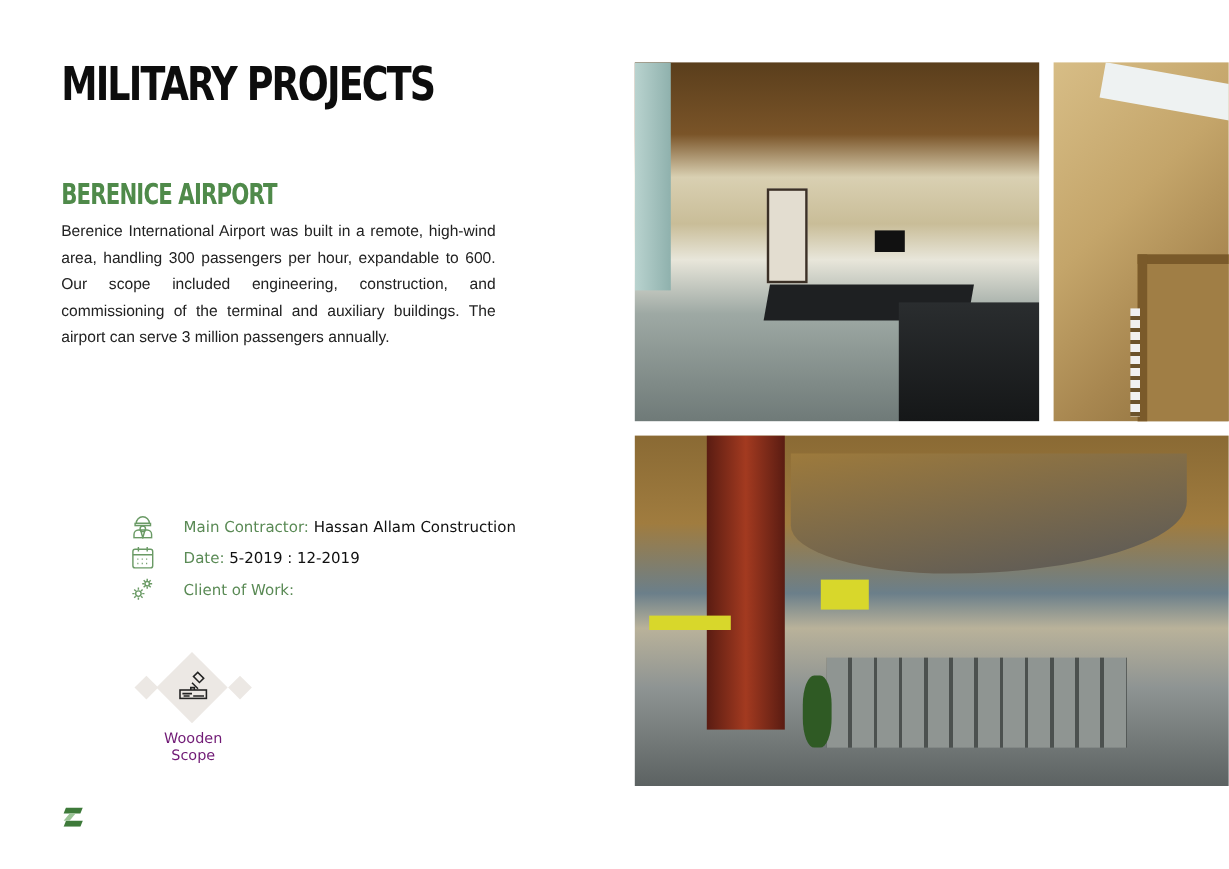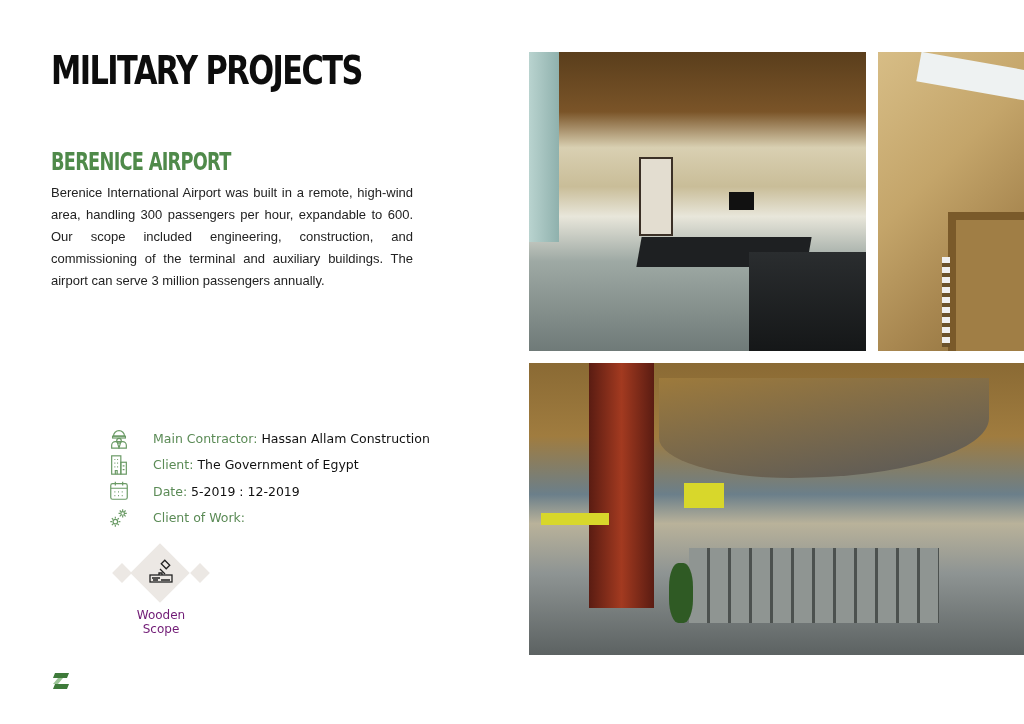--- a/index.html
+++ b/index.html
@@ -29,30 +29,20 @@
   <div class="info-row">
     <svg viewBox="0 0 24 24" fill="none" stroke="#6a9a65" stroke-width="1.3">
         <path d="M6 10a6 6 0 0 1 12 0z"></path>
         <rect x="5" y="10" width="14" height="2"></rect>
         <circle cx="12" cy="15" r="2.5"></circle>
         <path d="M4 23v-3a4 4 0 0 1 4-4h8a4 4 0 0 1 4 4v3z"></path>
         <path d="M10 16l2 7 2-7"></path>
       </svg>
     <span class="lbl">Main Contractor:</span>
     <span class="val">Hassan Allam Construction</span>
-  </div>
-  <div class="info-row">
-    <svg viewBox="0 0 24 24" fill="none" stroke="#6a9a65" stroke-width="1.3">
-        <rect x="4" y="2" width="10" height="20"></rect>
-        <rect x="14" y="9" width="6" height="13"></rect>
-        <path d="M7 6h1M10 6h1M7 10h1M10 10h1M7 14h1M10 14h1M16 13h2M16 17h2"></path>
-        <path d="M8 22v-4h2v4"></path>
-      </svg>
-    <span class="lbl">Client:</span>
-    <span class="val">The Government of Egypt</span>
   </div>
   <div class="info-row">
     <svg viewBox="0 0 24 24" fill="none" stroke="#6a9a65" stroke-width="1.3">
         <rect x="3" y="4" width="18" height="17" rx="2"></rect>
         <path d="M3 9h18M8 2v4M16 2v4"></path>
         <path d="M7 13h1M11 13h1M15 13h1M7 17h1M11 17h1M15 17h1"></path>
       </svg>
     <span class="lbl">Date:</span>
     <span class="val">5-2019 : 12-2019</span>
   </div>

